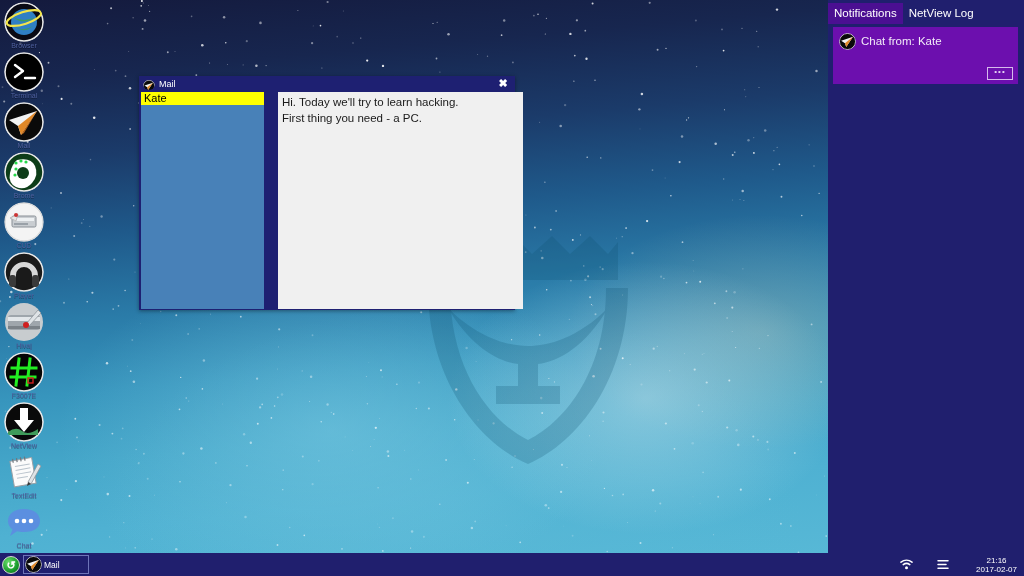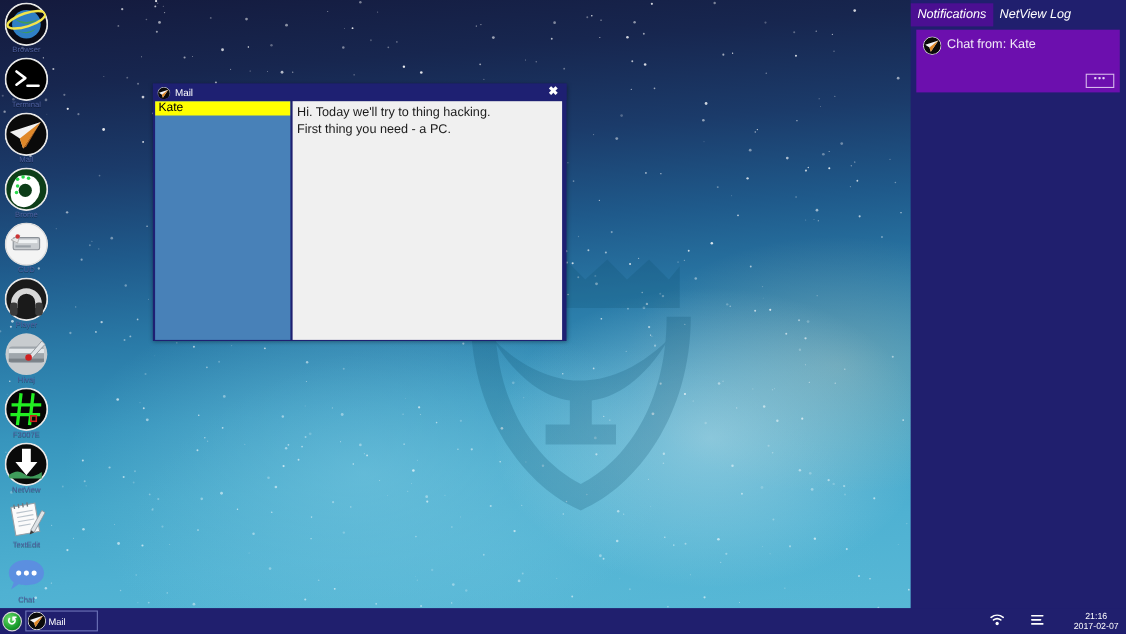--- a/index.html
+++ b/index.html
@@ -144,21 +144,21 @@
   #mail-body {
     position: absolute;
     left: 0; top: 15px;
     width: 376px;
     height: 219px;
     display: flex;
   }
   #mail-list {
     width: 123px;
     height: 217px;
-    margin: 1px 0 0 2px;
+    margin: 1px 12px 0 2px;
     background: #4881b8;
     border: 0;
     overflow: hidden;
     flex: none;
   }
   .mail-list-item {
     font-size: 11px;
     line-height: 13px;
     padding: 0 0 0 3px;
     color: #000000;
@@ -204,21 +204,20 @@
     position: absolute;
     right: 0; top: 0;
     width: 196px;
     height: 576px;
     background: #201f6e;
   }
   #notif-tabs {
     display: flex;
     align-items: flex-start;
     padding: 3px 0 0 0;
-    font-style: italic;
   }
   .notif-tab {
     font-size: 11.5px;
     color: #ffffff;
     padding: 4px 6px 5px 6px;
     cursor: pointer;
     font-family: "Liberation Sans", sans-serif;
     white-space: nowrap;
   }
   .notif-tab.active { background: #4b0f92; }
@@ -1050,21 +1049,21 @@
       <span id="mail-close">✖</span>
     </div>
 
     <div id="mail-body">
 
       <div id="mail-list">
         <div class="mail-list-item selected">Kate</div>
       </div>
 
       <div id="mail-content">
-        <div class="mail-line">Hi. Today we'll try to thing hacking.</div>
+        <div class="mail-line">Hi. Today we'll try to learn hacking.</div>
         <div class="mail-line">First thing you need - a PC.</div>
       </div>
 
     </div>
   </div>
 
   <div id="notif-panel">
 
     <div id="notif-tabs">
       <div class="notif-tab active">Notifications</div>

